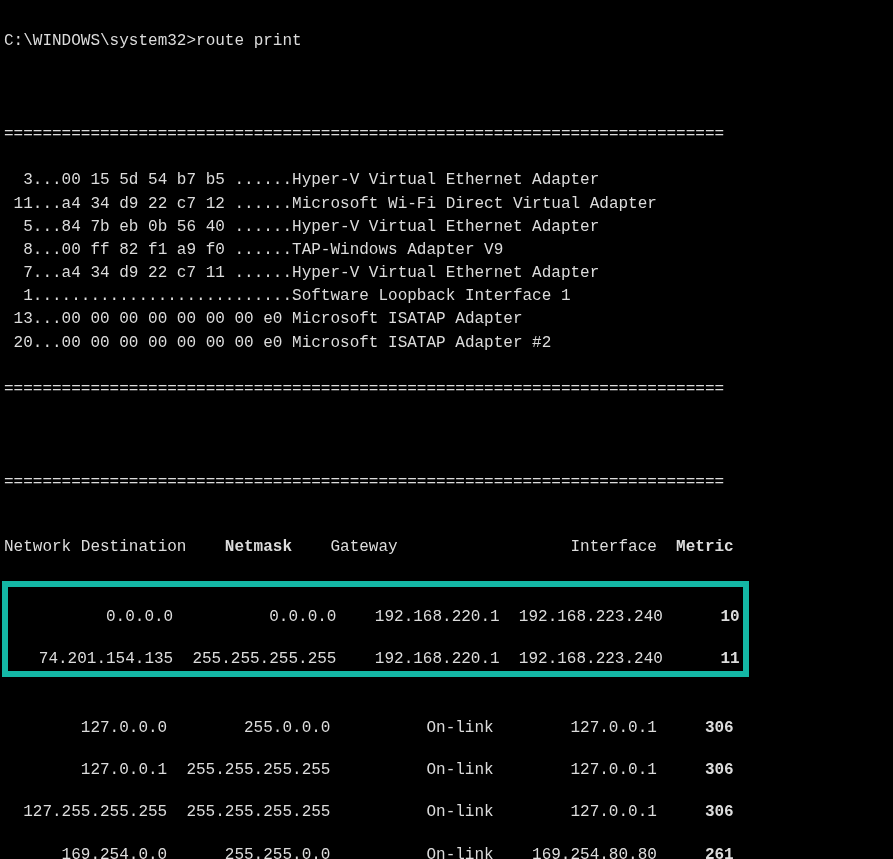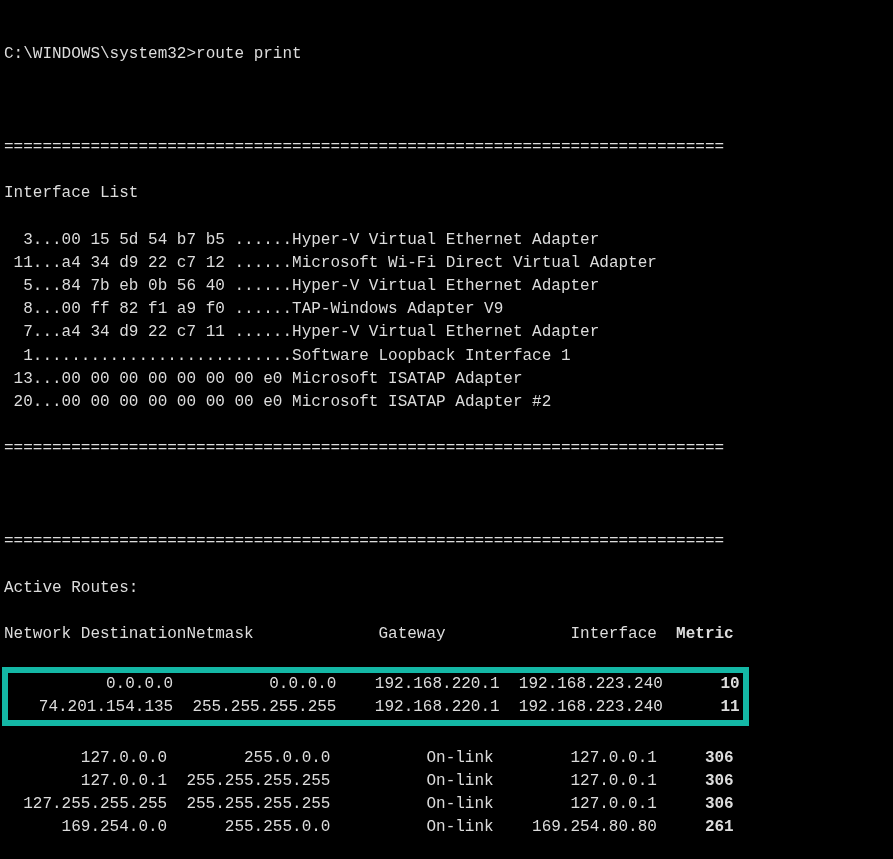--- a/index.html
+++ b/index.html
@@ -8,57 +8,56 @@
     background: #000;
     color: #dcdcdc;
     font-family: "Consolas", "Courier New", monospace;
     font-size: 16px;
     line-height: 1.45;
   }
   .terminal {
     width: 751px;
     height: 859px;
     box-sizing: border-box;
-    padding: 20px 4px;
+    padding: 7px 4px;
     overflow: hidden;
     white-space: pre;
   }
   .divider {
     letter-spacing: 0;
   }
   .highlight-box {
     border: 6px solid #14b8a6;
     box-sizing: border-box;
     padding: 0 2px;
     margin: -2px -2px;
   }
   .route-row span, .header-row span {
     display: inline-block;
+    margin-top: 19px;
   }
   .col-dest   { width: 17ch; text-align: right; }
   .col-mask   { width: 17ch; text-align: right; }
   .col-gw     { width: 17ch; text-align: right; }
   .col-if     { width: 17ch; text-align: right; }
   .col-metric { width: 8ch;  text-align: right; font-weight: bold; }
   .header-row .col-dest { text-align: left; width: 19ch; }
-  .header-row .col-mask { text-align: left; width: 15ch; }
-  .header-row .col-gw   { text-align: center; width: 17ch; }
+  .header-row .col-mask { text-align: center; width: 15ch; font-weight: bold; }
+  .header-row .col-gw   { text-align: left; width: 17ch; }
   .header-row .col-if   { text-align: right; width: 17ch; }
   .header-row .col-metric{ text-align: right; width: 8ch; }
 </style>
 </head>
 <body>
 
 <div class="terminal">
 <div><span>C:\WINDOWS\system32&gt;</span><span>route print</span></div>
 <div> </div>
 <div class="divider">===========================================================================</div>
-<div>Interface List</div>
 <div id="interface-list"><div>  3...00 15 5d 54 b7 b5 ......Hyper-V Virtual Ethernet Adapter</div><div> 11...a4 34 d9 22 c7 12 ......Microsoft Wi-Fi Direct Virtual Adapter</div><div>  5...84 7b eb 0b 56 40 ......Hyper-V Virtual Ethernet Adapter</div><div>  8...00 ff 82 f1 a9 f0 ......TAP-Windows Adapter V9</div><div>  7...a4 34 d9 22 c7 11 ......Hyper-V Virtual Ethernet Adapter</div><div>  1...........................Software Loopback Interface 1</div><div> 13...00 00 00 00 00 00 00 e0 Microsoft ISATAP Adapter</div><div> 20...00 00 00 00 00 00 00 e0 Microsoft ISATAP Adapter #2</div></div>
 <div class="divider">===========================================================================</div>
 <div> </div>
 <div class="divider">===========================================================================</div>
-<div>Active Routes:</div>
 <div class="header-row"><span class="col-dest">Network Destination</span><span class="col-mask">Netmask</span><span class="col-gw">Gateway</span><span class="col-if">Interface</span><span class="col-metric">Metric</span></div>
 <div class="highlight-box" id="highlighted-routes"><div class="route-row"><span class="col-dest">0.0.0.0</span><span class="col-mask">0.0.0.0</span><span class="col-gw">192.168.220.1</span><span class="col-if">192.168.223.240</span><span class="col-metric">10</span></div><div class="route-row"><span class="col-dest">74.201.154.135</span><span class="col-mask">255.255.255.255</span><span class="col-gw">192.168.220.1</span><span class="col-if">192.168.223.240</span><span class="col-metric">11</span></div></div>
 <div id="route-list"><div class="route-row"><span class="col-dest">127.0.0.0</span><span class="col-mask">255.0.0.0</span><span class="col-gw">On-link</span><span class="col-if">127.0.0.1</span><span class="col-metric">306</span></div><div class="route-row"><span class="col-dest">127.0.0.1</span><span class="col-mask">255.255.255.255</span><span class="col-gw">On-link</span><span class="col-if">127.0.0.1</span><span class="col-metric">306</span></div><div class="route-row"><span class="col-dest">127.255.255.255</span><span class="col-mask">255.255.255.255</span><span class="col-gw">On-link</span><span class="col-if">127.0.0.1</span><span class="col-metric">306</span></div><div class="route-row"><span class="col-dest">169.254.0.0</span><span class="col-mask">255.255.0.0</span><span class="col-gw">On-link</span><span class="col-if">169.254.80.80</span><span class="col-metric">261</span></div></div>
 
 </div>
 
 </body></html>

